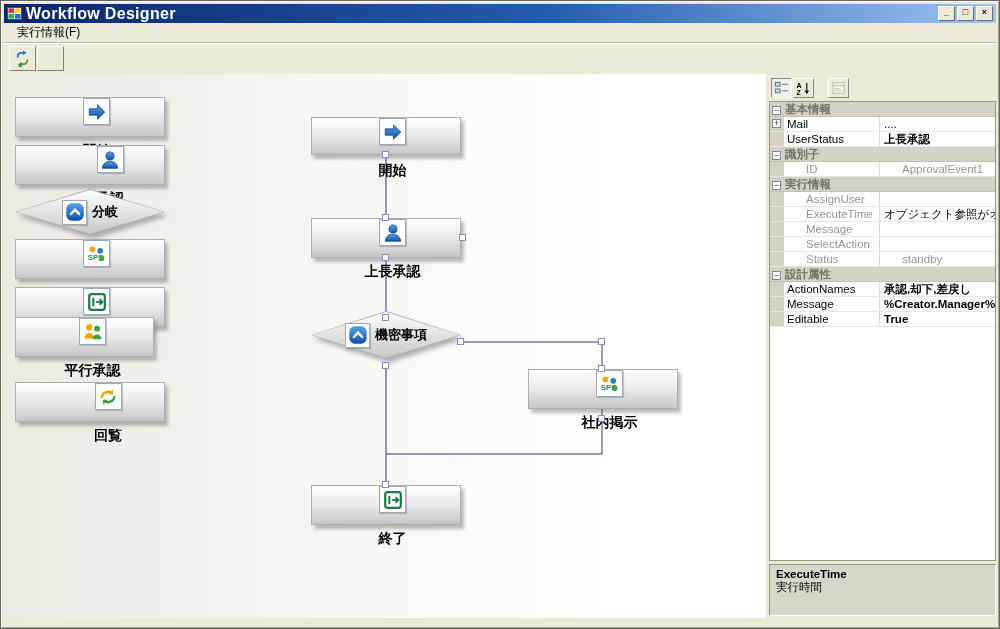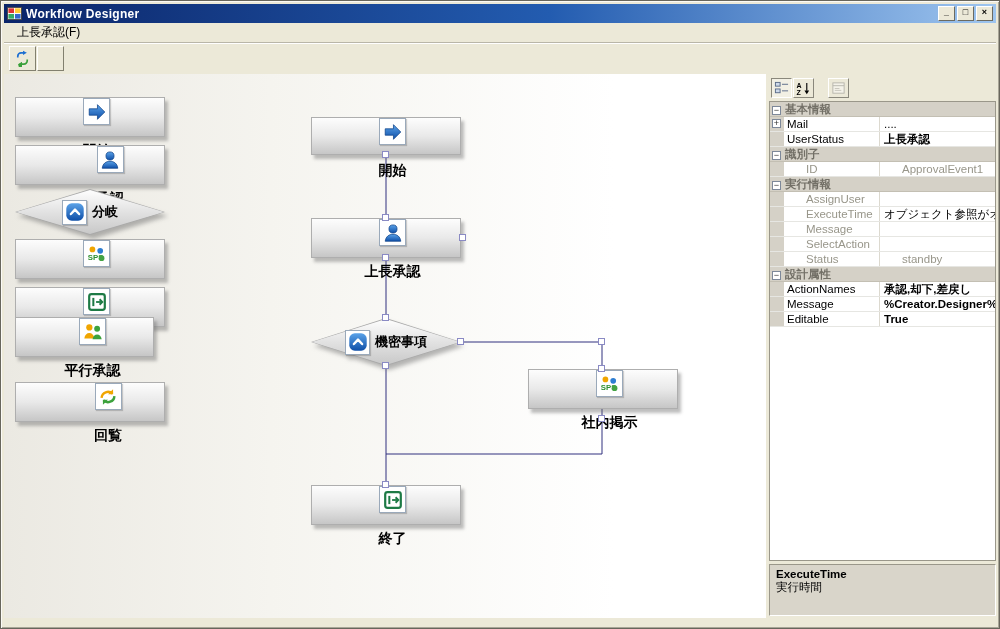--- a/index.html
+++ b/index.html
@@ -8,21 +8,21 @@
          font-family:"Liberation Sans","DejaVu Sans",sans-serif; font-size:12px; color:#000; }
 
   .window{position:absolute;inset:0;background:#ece9d8;border:1px solid #68665c;
           box-shadow:inset 1px 1px 0 #fbfaf6, inset -1px -1px 0 #a8a597;}
 
   
   .titlebar{position:absolute;left:3px;top:3px;right:3px;height:19px;
             background:linear-gradient(90deg,#0b2569 0%,#235cb0 55%,#9ec5ef 100%);
             display:flex;align-items:center;padding:0 3px;gap:4px;}
   .app-icon svg{width:15px;height:15px;display:block;}
-  .title-text{color:#fff;font-weight:bold;font-size:12px;letter-spacing:.3px;flex:1;white-space:nowrap;}
+  .title-text{color:#fff;font-weight:bold;font-size:16px;letter-spacing:.3px;flex:1;white-space:nowrap;}
   .win-btns{display:flex;gap:2px;}
   .wbtn{width:17px;height:15px;font-size:9px;line-height:11px;font-weight:bold;text-align:center;
         background:#ece9d8;border:1px solid;border-color:#fff #6b6a61 #6b6a61 #fff;padding:0;
         font-family:inherit;cursor:default;}
 
   
   .menubar{position:absolute;left:3px;top:22px;right:3px;height:19px;display:flex;align-items:center;
            padding-left:7px;font-size:12px;}
   .menu-item{padding:1px 6px;}
   .toolbar{position:absolute;left:3px;top:41px;right:3px;height:32px;
@@ -117,21 +117,21 @@
     </span>
     <span class="title-text">Workflow Designer</span>
     <span class="win-btns">
       <span class="wbtn">_</span>
       <span class="wbtn">□</span>
       <span class="wbtn">×</span>
     </span>
   </div>
 
   <div class="menubar">
-    <span class="menu-item">上長承認(F)</span>
+    <span class="menu-item">実行情報(F)</span>
   </div>
 
   <div class="toolbar">
     <span class="tbtn">
       <svg viewBox="0 0 18 18">
           <path d="M4 8V6.5A3.5 3.5 0 0 1 7.5 3H10" fill="none" stroke="#1d6fd1" stroke-width="1.8"></path>
           <path d="M9.5 0.8L13.6 3 9.5 5.2z" fill="#1d6fd1"></path>
           <path d="M14 10v1.5a3.5 3.5 0 0 1-3.5 3.5H8" fill="none" stroke="#3aa03a" stroke-width="1.8"></path>
           <path d="M8.5 12.8L4.4 15l4.1 17.2z" fill="#3aa03a"></path>
           <path d="M8.5 12.8L4.4 15l4.1 2.2z" fill="#3aa03a"></path>
@@ -234,21 +234,21 @@
         </div>
         <div class="flow-box" style="left: 307px; top: 144px; width: 150px; height: 40px;">
           <span class="icon">
             <svg viewBox="0 0 24 24">
               <circle cx="12" cy="7.6" r="4.4" fill="url(#gb)" stroke="#0b3f86" stroke-width="0.8"></circle>
               <path d="M3.5 21c.6-5 4-7.6 8.5-7.6s7.9 2.6 8.5 7.6z" fill="url(#gb)" stroke="#0b3f86" stroke-width="0.8"></path>
             </svg>
           </span>
           <span>上長承認</span>
         </div>
-        <div class="diamond-wrap" style="left: 307px; top: 244px; width: 150px; height: 48px;">
+        <div class="diamond-wrap" style="left: 307px; top: 237px; width: 150px; height: 48px;">
           <div class="diamond-bg"></div>
           <div class="diamond-content">
             <span class="icon">
               <svg viewBox="0 0 24 24">
                 <rect x="2.5" y="2.5" width="19" height="19" rx="6" fill="url(#gb)"></rect>
                 <path d="M7.5 14.2l4.5-4.8 4.5 4.8" fill="none" stroke="#fff" stroke-width="2.6" stroke-linecap="round" stroke-linejoin="round"></path>
               </svg>
             </span>
             <span>機密事項</span>
           </div>
@@ -377,21 +377,21 @@
           <span class="pg-cat-label">設計属性</span>
         </div>
         <div class="pg-row pg-item">
           <span class="pg-margin"></span>
           <span class="pg-name">ActionNames</span>
           <span class="pg-value b">承認,却下,差戻し</span>
         </div>
         <div class="pg-row pg-item">
           <span class="pg-margin"></span>
           <span class="pg-name">Message</span>
-          <span class="pg-value b">%Creator.Designer%</span>
+          <span class="pg-value b">%Creator.Manager%</span>
         </div>
         <div class="pg-row pg-item">
           <span class="pg-margin"></span>
           <span class="pg-name">Editable</span>
           <span class="pg-value b">True</span>
         </div>
       </div>
     <div class="prop-desc">
       <div class="desc-title">ExecuteTime</div>
       <div class="desc-text">実行時間</div>

